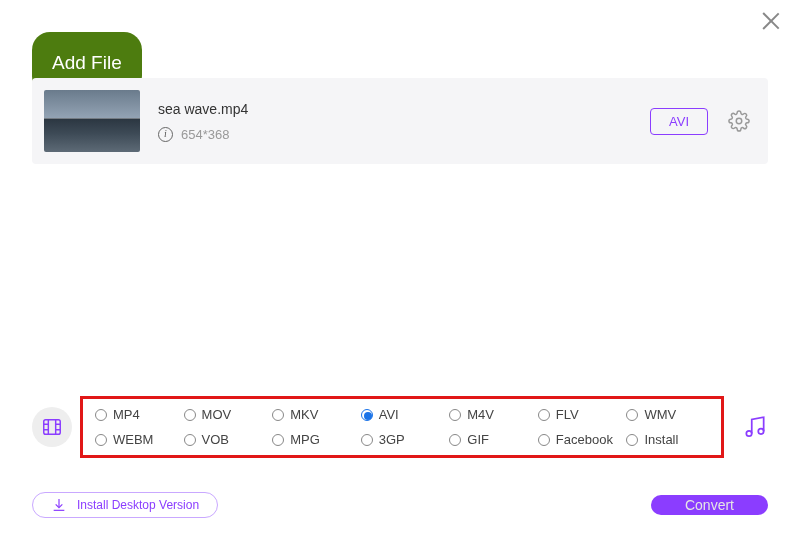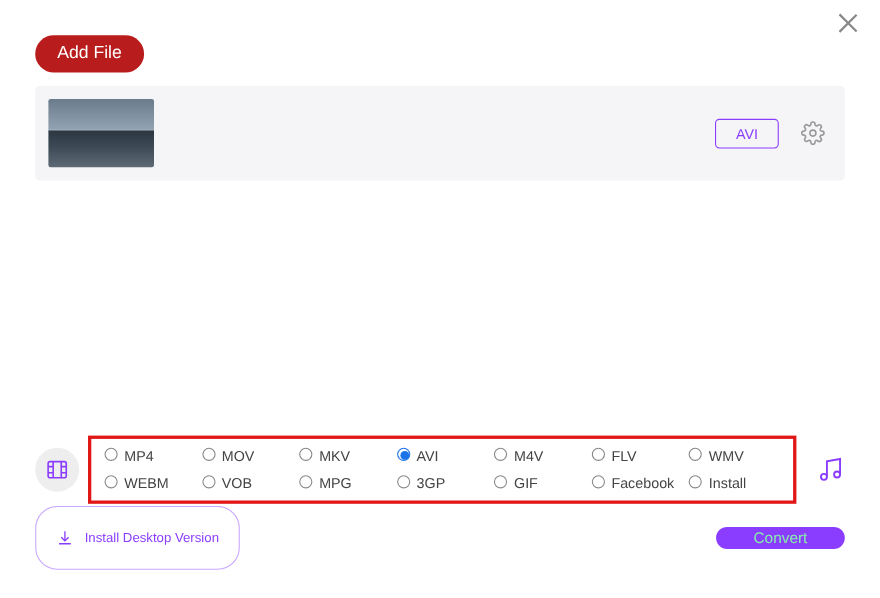--- a/index.html
+++ b/index.html
@@ -29,26 +29,26 @@
     height: 22px;
     background: #888;
   }
   .close-x::before { transform: rotate(45deg); }
   .close-x::after { transform: rotate(-45deg); }
 
   .add-file-btn {
     position: absolute;
     top: 32px;
     left: 32px;
-    background: #b91c1c;
+    background: #4d7c0f;
     color: #fff;
     border: none;
     border-radius: 18px;
-    padding: 8px 20px;
-    font-size: 16px;
+    padding: 20px 20px;
+    font-size: 19px;
     font-weight: 500;
     cursor: pointer;
   }
 
   .file-card {
     position: absolute;
     top: 78px;
     left: 32px;
     right: 32px;
     height: 86px;
@@ -115,21 +115,21 @@
     padding: 8px 12px;
     flex: 1;
   }
   .fmt-grid {
     display: grid;
     grid-template-columns: repeat(7, 1fr);
     row-gap: 10px;
     column-gap: 6px;
   }
   .fmt-opt {
-    display: flex; align-items: flex-start; gap: 6px;
+    display: flex; align-items: center; gap: 6px;
     font-size: 13px; color: #444; cursor: pointer;
     white-space: nowrap;
   }
   .radio {
     width: 12px; height: 12px; border: 1.4px solid #888; border-radius: 50%;
     display: inline-block; position: relative; flex-shrink:0;
   }
   .radio.checked { border-color: #1a73e8; }
   .radio.checked::after {
     content:""; position:absolute; left:2px; top:2px; width:8px; height:8px;
@@ -140,47 +140,54 @@
   .bottom-bar {
     position: absolute;
     left: 32px; right: 32px; bottom: 26px;
     display: flex; align-items: center; justify-content: space-between;
   }
   .install-btn {
     border: 1px solid #c9a8ff;
     color: #8b3dff;
     background: transparent;
     border-radius: 20px;
-    padding: 20px 18px;
+    padding: 4px 18px;
     font-size: 12px;
     display: flex; align-items: center; gap: 10px;
     cursor: pointer;
   }
   .dl-icon { display:inline-flex; }
   .convert-btn {
     background: #8b3dff;
-    color: #86efac;
+    color: #e5e5e5;
     border: none;
     border-radius: 20px;
     padding: 2px 34px;
     font-size: 14px;
     font-weight: 500;
     cursor: pointer;
     text-align: right;
   }
 </style>
 </head>
 <body>
 
 <div class="close-x"></div>
 
 <button class="add-file-btn">Add File</button>
 
 <div class="file-card">
   <div class="thumb"></div>
+  <div class="file-meta">
+    <span class="file-name">sea wave.mp4</span>
+    <div class="dim-row">
+      <span class="info-circle">i</span>
+      <span>654*368</span>
+    </div>
+  </div>
   <div class="file-right">
     <button class="fmt-btn">AVI</button>
     <span class="gear">
       <svg width="22" height="22" viewBox="0 0 24 24" fill="none" stroke="currentColor" stroke-width="1.6">
         <circle cx="12" cy="12" r="3"></circle>
         <path d="M19.4 15a1.7 1.7 0 0 0 .34 1.87l.06.06a2 2 0 1 1-2.83 2.83l-.06-.06a1.7 1.7 0 0 0-1.87-.34 1.7 1.7 0 0 0-1 1.56V21a2 2 0 1 1-4 0v-.09a1.7 1.7 0 0 0-1-1.56 1.7 1.7 0 0 0-1.87.34l-.06.06a2 2 0 1 1-2.83-2.83l.06-.06a1.7 1.7 0 0 0 .34-1.87 1.7 1.7 0 0 0-1.56-1H3a2 2 0 1 1 0-4h.09a1.7 1.7 0 0 0 1.56-1 1.7 1.7 0 0 0-.34-1.87l-.06-.06a2 2 0 1 1 2.83-2.83l.06.06a1.7 1.7 0 0 0 1.87.34H9a1.7 1.7 0 0 0 1-1.56V3a2 2 0 1 1 4 0v.09a1.7 1.7 0 0 0 1 1.56 1.7 1.7 0 0 0 1.87-.34l.06-.06a2 2 0 1 1 2.83 2.83l-.06.06a1.7 1.7 0 0 0-.34 1.87V9a1.7 1.7 0 0 0 1.56 1H21a2 2 0 1 1 0 4h-.09a1.7 1.7 0 0 0-1.56 1z"></path>
       </svg>
     </span>
   </div>
 </div>

